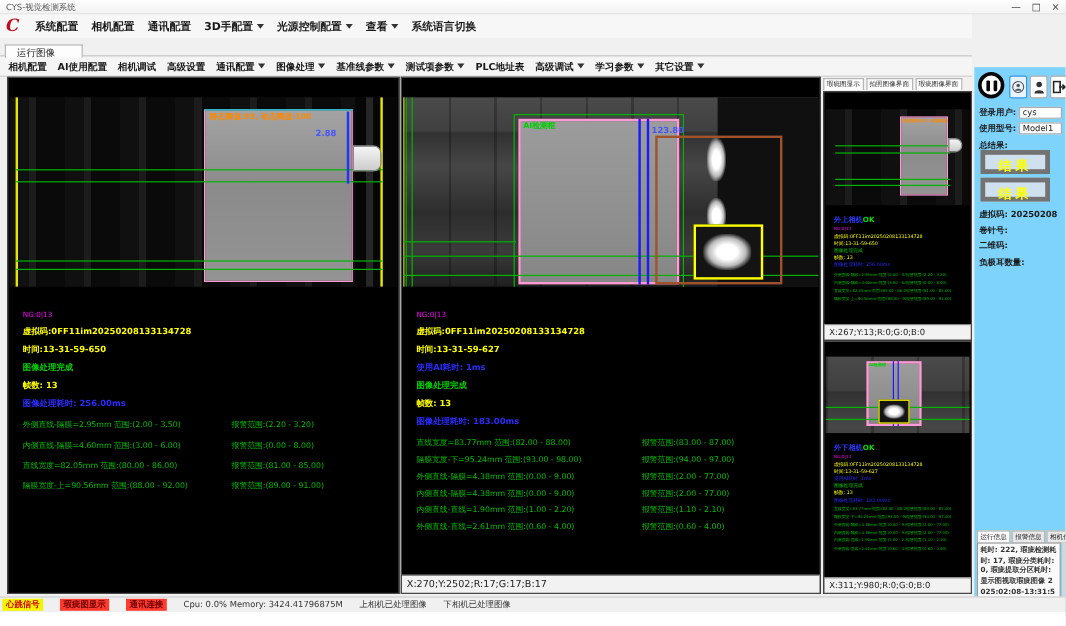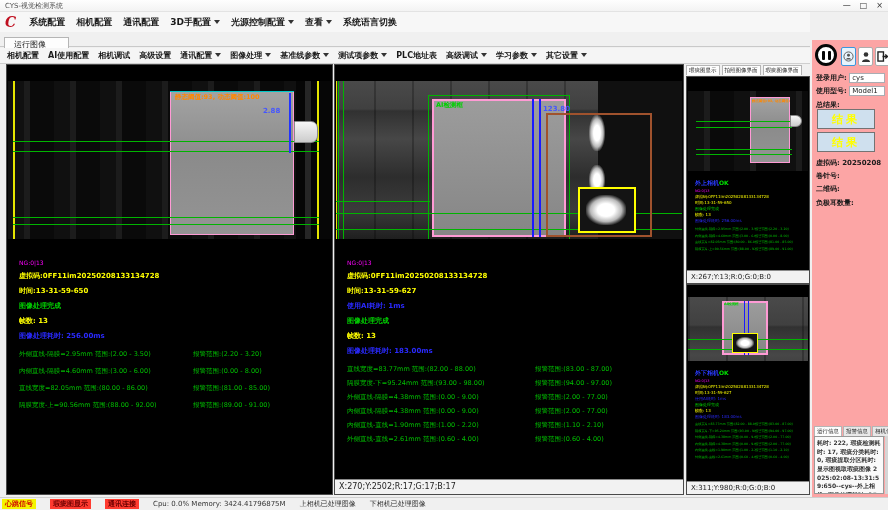--- a/index.html
+++ b/index.html
@@ -77,32 +77,32 @@
   .thumb2{top:284px;height:211px}
   .thumb .coordbar{height:13px;font-size:7px;line-height:12px}
   .tphoto{position:absolute;left:1px;right:1px;background:#0a0a0a;overflow:hidden}
   .minititle{font-size:6px;font-weight:bold;color:#2a3bff;white-space:nowrap}
   .minititle .ok{color:#00e000}
   .m4{font-size:4px;margin-top:1px;white-space:nowrap;overflow:hidden}
   .m4.y{color:#ffff00}.m4.g{color:#00d000}.m4.b{color:#2a2aff}.m4.m{color:#ff00ff;font-size:3.5px}
   .mmrow{display:flex;font-size:3.2px;color:#00c000;margin-top:2.5px;white-space:nowrap;overflow:hidden}
   .mmrow .mval{width:60px;overflow:hidden}
   
-  .sidebar{position:absolute;left:812px;top:40px;width:76px;height:457px;background:#fca5a5;font-size:7px}
+  .sidebar{position:absolute;left:812px;top:56px;width:76px;height:457px;background:#7dd3fc;font-size:7px}
   .pausebtn{position:absolute;left:3px;top:4px;width:22px;height:22px;border:3px solid #050505;border-radius:50%;
             background:#fff;display:flex;align-items:center;justify-content:center;gap:3px}
   .pbar{width:3px;height:9px;background:#050505;border-radius:1px}
   .iconrow{position:absolute;left:29px;top:7px;display:flex;gap:2px}
   .iconbtn{width:15px;height:19px;border:1px solid #adadad;background:#fff;border-radius:2px;
            display:flex;align-items:center;justify-content:center}
   .iconbtn.sel{border-color:#3b96dd;background:#e7f3fc}
   .srow{position:absolute;left:4px;font-weight:bold;color:#1a1a1a;white-space:nowrap}
   .sbox{display:inline-block;background:#fff;border:1px solid #a9adb3;padding:0 2px;min-width:36px;height:10px;
         font-weight:normal;vertical-align:middle}
-  .resultbox{position:absolute;left:5px;width:58px;height:20px;background:#cfe0ee;border:1px solid #737373;
+  .resultbox{position:absolute;left:5px;width:58px;height:20px;background:#cfe0ee;border:4px solid #737373;
              color:#ffff00;font-weight:bold;font-size:11px;text-align:center;line-height:19px;letter-spacing:3px}
   .infotabs{position:absolute;left:2px;top:386px;display:flex;gap:1px;font-size:5.5px}
   .itab{border:1px solid #b5b5b5;background:#e8e8e8;padding:1px 2px;white-space:nowrap}
   .itab.active{background:#fdfdfd;border-bottom-color:#fdfdfd}
   .logbox{position:absolute;left:2px;top:396px;width:70px;height:58px;background:#fafafa;border:1px solid #999;
           font-size:6px;line-height:1.45;color:#333;padding:2px;overflow:hidden;word-break:break-all;font-weight:bold}
   .sscroll{position:absolute;right:0;top:396px;width:3px;height:58px;background:#d5d5d5}
   
   .statusbar{position:absolute;left:0;top:497px;width:888px;height:13px;background:#f0f0f0;border-top:1px solid #cfcfcf;
              display:flex;align-items:center;gap:14px;padding-left:2px;font-size:7px;color:#333;white-space:nowrap}

